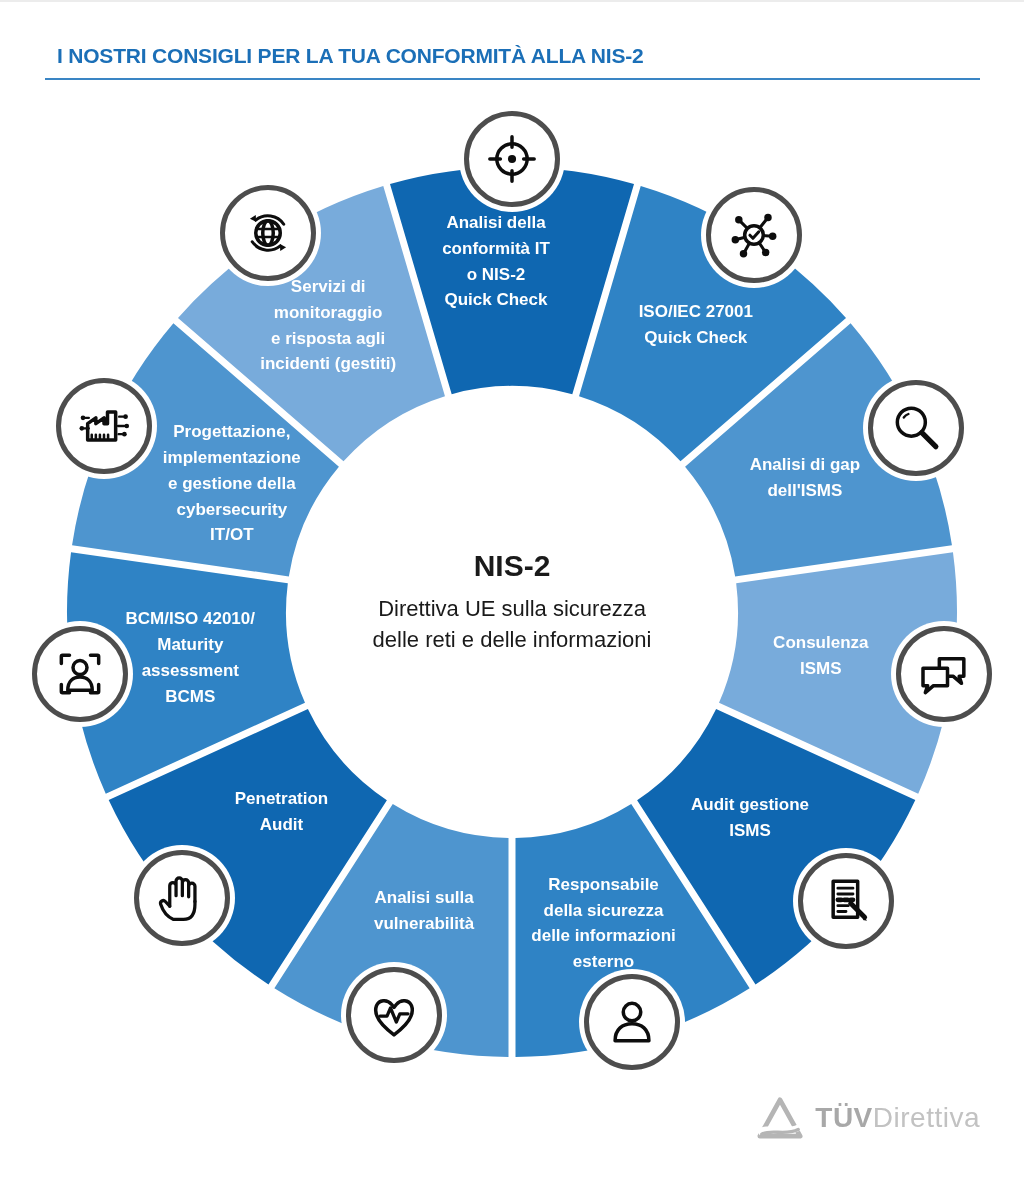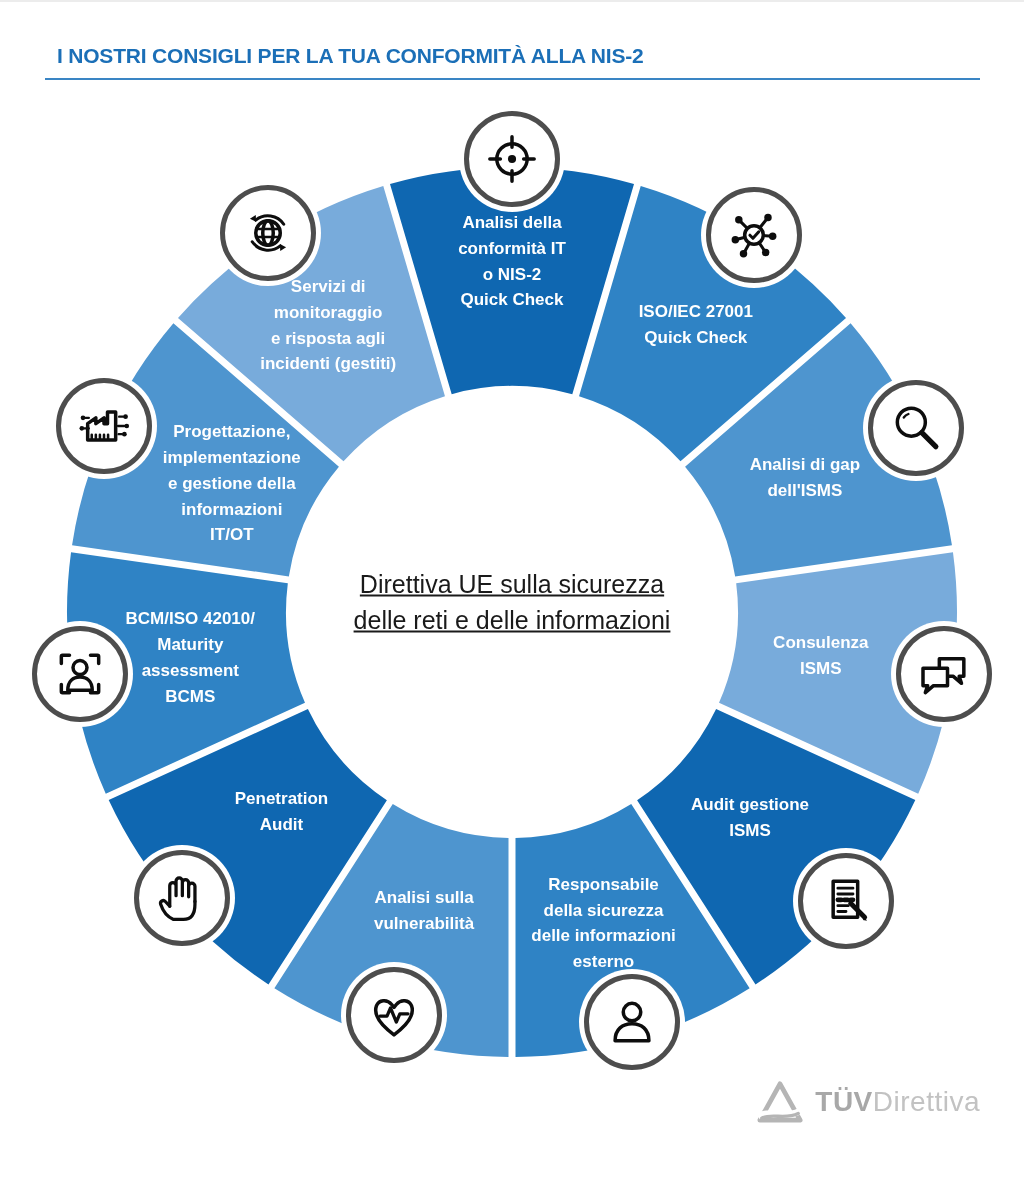--- a/index.html
+++ b/index.html
@@ -14,22 +14,22 @@
   .seg-label{position:absolute;transform:translate(-50%,-50%);width:230px;text-align:center;
        color:#ffffff;font-weight:bold;font-size:17px;line-height:1.52;white-space:pre-line;}
   .icon-circle{position:absolute;width:86px;height:86px;border-radius:50%;background:#fff;
        border:5px solid #4D4D4D;box-shadow:0 0 0 5px #fff;transform:translate(-50%,-50%);
        display:flex;align-items:center;justify-content:center;}
   .icon-circle svg{width:56px;height:56px;stroke:#0D0D0D;fill:none;
        stroke-width:3;stroke-linecap:round;stroke-linejoin:round;}
   .center-text{position:absolute;left:512px;top:600px;transform:translate(-50%,-50%);
        width:330px;text-align:center;color:#1a1a1a;}
   .center-title{font-size:30px;font-weight:bold;margin:0 0 10px 0;}
-  .center-subtitle{font-size:25px;margin:0;line-height:1.42;white-space:pre-line;text-decoration:underline;}
-  .logo{position:absolute;right:44px;bottom:76px;display:flex;align-items:center;}
+  .center-subtitle{font-size:22px;margin:0;line-height:1.42;white-space:pre-line;}
+  .logo{position:absolute;right:44px;bottom:60px;display:flex;align-items:center;}
   .logo-mark{margin-right:10px;}
   .logo-tuv{font-size:28px;font-weight:bold;color:#A8A8A8;letter-spacing:0.5px;}
   .logo-rheinland{font-size:28px;font-weight:normal;color:#C2C2C2;letter-spacing:0.5px;}
 </style>
 </head>
 <body>
 
 <div class="header">
   <h1 class="page-title">I NOSTRI CONSIGLI PER LA TUA CONFORMITÀ ALLA NIS-2</h1>
 </div>
@@ -43,21 +43,21 @@
       <path d="M952.96 550.14 A445 445 0 0 1 918.23 791.67 L719.01 700.69 A226 226 0 0 0 736.17 581.31 Z" fill="#78ABDB"></path>
       <path d="M915.32 798.04 A445 445 0 0 1 755.52 982.45 L637.11 798.21 A226 226 0 0 0 716.10 707.06 Z" fill="#0F67B1"></path>
       <path d="M749.63 986.24 A445 445 0 0 1 515.50 1054.99 L515.50 835.97 A226 226 0 0 0 631.23 801.99 Z" fill="#2F83C5"></path>
       <path d="M508.50 1054.99 A445 445 0 0 1 274.37 986.24 L392.77 801.99 A226 226 0 0 0 508.50 835.97 Z" fill="#4E95CF"></path>
       <path d="M268.48 982.45 A445 445 0 0 1 108.68 798.04 L307.90 707.06 A226 226 0 0 0 386.89 798.21 Z" fill="#0F67B1"></path>
       <path d="M105.77 791.67 A445 445 0 0 1 71.04 550.14 L287.83 581.31 A226 226 0 0 0 304.99 700.69 Z" fill="#2F83C5"></path>
       <path d="M72.04 543.21 A445 445 0 0 1 173.41 321.24 L338.93 464.66 A226 226 0 0 0 288.83 574.38 Z" fill="#4E95CF"></path>
       <path d="M177.99 315.95 A445 445 0 0 1 383.27 184.02 L444.98 394.17 A226 226 0 0 0 343.51 459.37 Z" fill="#78ABDB"></path>
     </svg>
   <div id="overlays">
-      <div class="seg-label" style="left: 512px; top: 260px;">Analisi della
+      <div class="seg-label" style="left: 496px; top: 260px;">Analisi della
 conformità IT
 o NIS-2
 Quick Check</div>
       <div class="icon-circle" style="left: 512px; top: 157px;">
         <svg viewBox="0 0 48 48">
           <circle cx="24" cy="24" r="13"></circle>
           <circle cx="24" cy="24" r="3.5" fill="#0D0D0D" stroke="none"></circle>
           <path d="M24 5v9M24 34v9M5 24h9M34 24h9"></path>
         </svg>
       </div>
@@ -137,21 +137,21 @@
       <div class="icon-circle" style="left: 80.4379px; top: 672.049px;">
         <svg viewBox="0 0 48 48">
           <path d="M8 15V9a1 1 0 0 1 1-1h6M33 8h6a1 1 0 0 1 1 1v6M40 33v6a1 1 0 0 1-1 1h-6M15 40H9a1 1 0 0 1-1-1v-6"></path>
           <circle cx="24" cy="18.5" r="6"></circle>
           <path d="M13.5 38c0-8 4.8-11.5 10.5-11.5S34.5 30 34.5 38z"></path>
         </svg>
       </div>
       <div class="seg-label" style="left: 231.833px; top: 482.052px;">Progettazione,
 implementazione
 e gestione della
-informazioni
+cybersecurity
 IT/OT</div>
       <div class="icon-circle" style="left: 104.485px; top: 423.894px;">
         <svg viewBox="0 0 48 48">
           <path d="M10 36V22l7-5v5l7-5v5h3V12h7v24z"></path>
           <path stroke-width="2.2" d="M13.5 31.5v3.5M17 31.5v3.5M20.5 31.5v3.5M24 31.5v3.5M27.5 31.5v3.5"></path>
           <circle cx="6" cy="17" r="2" fill="#0D0D0D" stroke="none"></circle>
           <circle cx="5" cy="26" r="2" fill="#0D0D0D" stroke="none"></circle>
           <path stroke-width="2" d="M8 17h3M7 26h4"></path>
           <circle cx="42.5" cy="16" r="2" fill="#0D0D0D" stroke="none"></circle>
           <circle cx="43.5" cy="24" r="2" fill="#0D0D0D" stroke="none"></circle>
@@ -169,20 +169,21 @@
           <ellipse cx="24" cy="24" rx="4.5" ry="10.5"></ellipse>
           <path stroke-width="2.2" d="M14.2 20.5h19.6M14.2 27.5h19.6"></path>
           <path stroke-width="2.6" d="M37.5 16.5a16.5 16.5 0 0 0-24-3.5"></path>
           <path d="M13.5 8.5l.3 6-5.3-2.8z" fill="#0D0D0D" stroke="none"></path>
           <path stroke-width="2.6" d="M10.5 31.5a16.5 16.5 0 0 0 24 3.5"></path>
           <path d="M34.5 39.5l-.3-6 5.3 2.8z" fill="#0D0D0D" stroke="none"></path>
         </svg>
       </div>
     </div>
   <div class="center-text">
+    <div class="center-title">NIS-2</div>
     <div class="center-subtitle">Direttiva UE sulla sicurezza
 delle reti e delle informazioni</div>
   </div>
 </div>
 
 <div class="logo">
   <svg class="logo-mark" width="50" height="46" viewBox="0 0 52 48">
     <path d="M26 5 L47 43 H5 Z" fill="none" stroke="#B5B5B5" stroke-width="5" stroke-linejoin="round"></path>
     <path d="M3 39 C14 32 30 42 46 34" stroke="#ffffff" stroke-width="7" fill="none"></path>
     <path d="M7 41 C17 35 31 43 45 36" stroke="#B5B5B5" stroke-width="3.5" fill="none" stroke-linecap="round"></path>

